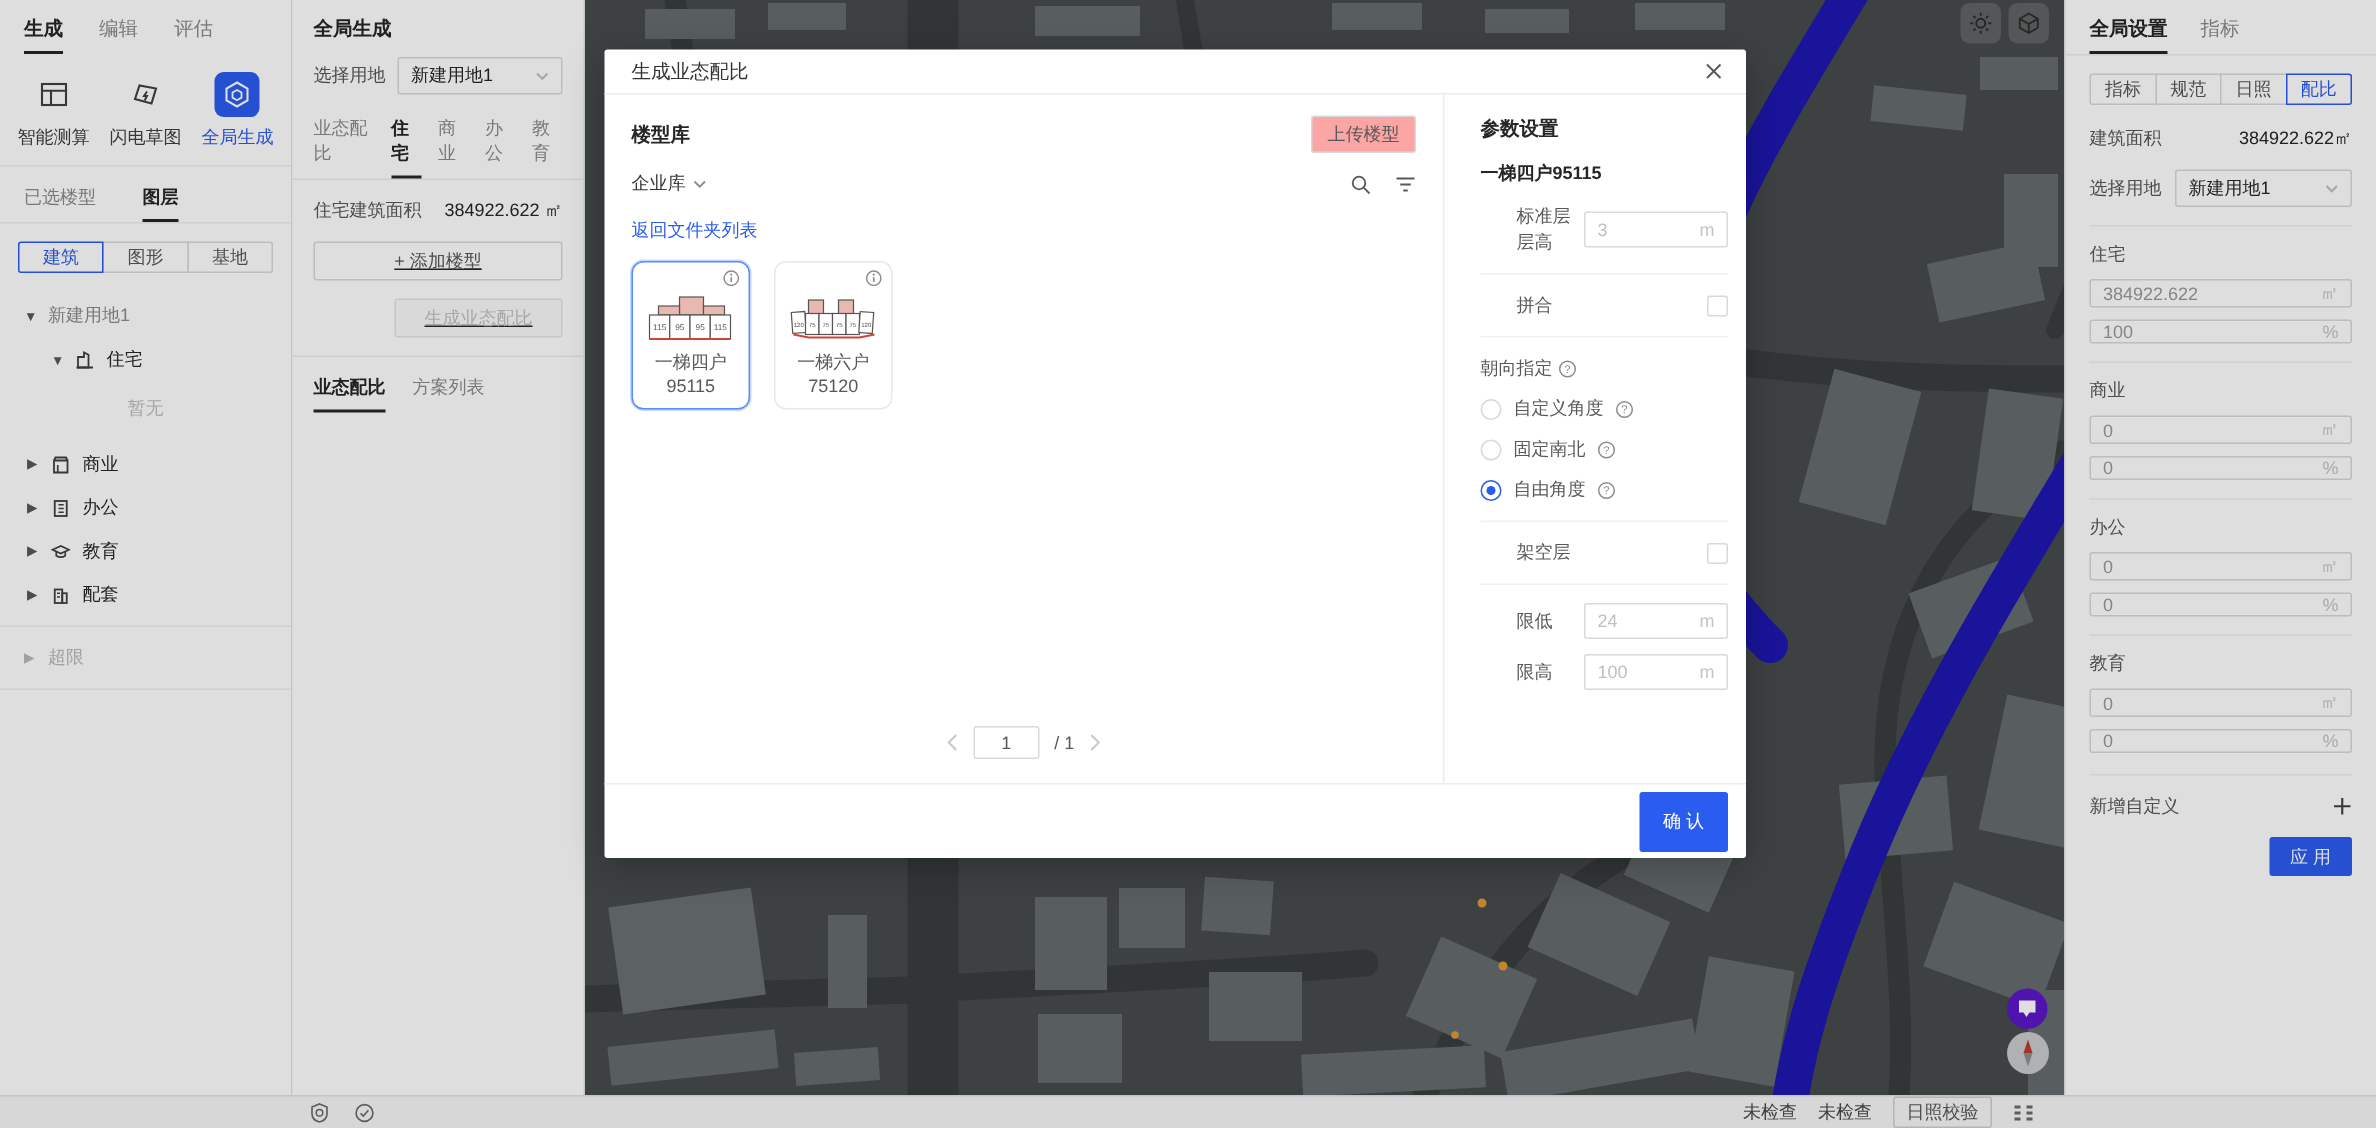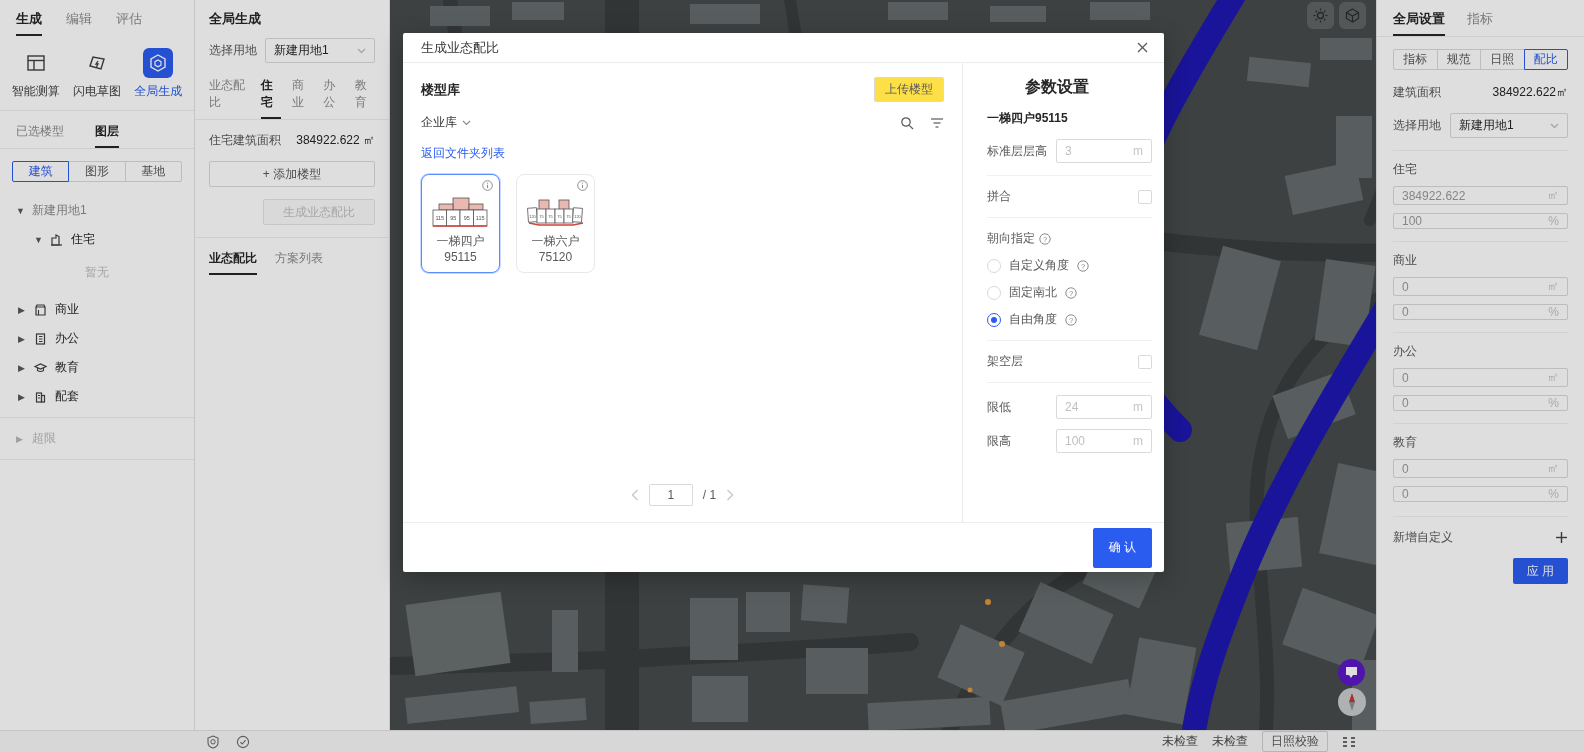--- a/index.html
+++ b/index.html
@@ -80,38 +80,38 @@
   
   .overlay { position:absolute; inset:0; background:rgba(0,0,0,0.13); z-index:50; }
   .modal { position:absolute; left:403px; top:33px; width:761px; height:539px; background:#fff; border-radius:2px; box-shadow:0 6px 24px rgba(0,0,0,0.25); z-index:100; display:flex; flex-direction:column; }
   .m-header { height:30px; flex:none; display:flex; align-items:center; justify-content:space-between; padding:0 16px 0 18px; border-bottom:1px solid #ececec; }
   .m-title { font-size:13px; color:#333; }
   .m-close { cursor:pointer; display:flex; }
   .m-body { flex:1; display:flex; min-height:0; }
   .m-left { width:560px; flex:none; border-right:1px solid #ececec; padding:14px 18px; position:relative; }
   .m-lib-head { display:flex; align-items:center; justify-content:space-between; }
   .m-lib-title { font-weight:bold; font-size:13px; }
-  .m-upload { border:1px solid #d9d9d9; border-radius:2px; padding:3px 10px; color:#595959; background:#fde047; cursor:pointer; }
+  .m-upload { border:1px solid #d9d9d9; border-radius:2px; padding:3px 10px; color:#595959; background:#fca5a5; cursor:pointer; }
   .m-src-row { display:flex; align-items:center; justify-content:space-between; margin-top:12px; }
   .m-src { display:flex; align-items:center; gap:5px; cursor:pointer; color:#333; }
   .m-icons { display:flex; gap:16px; align-items:center; }
   .m-back { margin-top:14px; }
   .cards { display:flex; gap:16px; margin-top:12px; }
   .card { width:79px; height:99px; border:1px solid #e8e8e8; border-radius:8px; position:relative; padding-top:6px; cursor:pointer; background:#fff; }
   .card.selected { border-color:#5b8cff; box-shadow:0 0 0 1px rgba(91,140,255,.35); }
   .card .info { position:absolute; top:5px; right:6px; }
   .card .plan { display:flex; justify-content:center; margin-top:14px; }
   .card .cname { position:absolute; bottom:8px; width:100%; text-align:center; color:#595959; }
   .pagination { position:absolute; bottom:16px; left:0; width:100%; display:flex; align-items:center; justify-content:center; gap:10px; color:#595959; }
   .page-box { width:44px; height:22px; border:1px solid #d9d9d9; border-radius:2px; display:flex; align-items:center; justify-content:center; }
   .page-box input { width:100%; border:0; outline:0; text-align:center; color:#595959; font-size:12px; background:transparent; font-family:inherit; }
   .m-right { flex:1; padding:14px 12px 14px 24px; }
-  .mr-head { font-weight:bold; font-size:16px; margin-bottom:12px;margin-left:38px; }
+  .mr-head { font-weight:bold; font-size:13px; margin-bottom:12px; }
   .mr-model { font-weight:bold; margin-bottom:12px; }
-  .mr-row { display:flex; align-items:center; justify-content:space-between; margin-bottom:10px; }
+  .mr-row { display:flex; align-items:center; justify-content:space-between; margin-bottom:10px;margin-left:24px; }
   .mr-row .input-box { width:96px; flex:none; }
   .mr-div { border-top:1px solid #f0f0f0; margin:12px 0; }
   .mr-radio-row { display:flex; align-items:center; gap:8px; margin:10px 0; cursor:pointer; }
   .helpq { display:inline-flex; margin-left:4px; }
   .m-footer { flex:none; height:50px; border-top:1px solid #ececec; display:flex; align-items:center; justify-content:flex-end; padding:0 12px; }
   .m-footer .btn-primary { height:40px; padding:0 16px; }
 </style>
 </head>
 <body>
 
@@ -344,21 +344,21 @@
       <span class="tab">业态配比</span>
       <span class="tab active">住宅</span>
       <span class="tab">商业</span>
       <span class="tab">办公</span>
       <span class="tab">教育</span>
     </div>
     <div class="p2-area">
       <span class="lbl">住宅建筑面积</span>
       <span>384922.622 ㎡</span>
     </div>
-    <div style="padding:0 14px;">
+    <div style="padding:0 14px;text-decoration:underline;">
       <div class="btn-outline">+  添加楼型</div>
       <div style="display:flex; justify-content:flex-end; margin-top:12px;">
         <div class="btn-disabled" style="width:112px;">生成业态配比</div>
       </div>
     </div>
     <div class="p2-bottom-tabs">
       <span class="tab active">业态配比</span>
       <span class="tab">方案列表</span>
     </div>
   </section>

